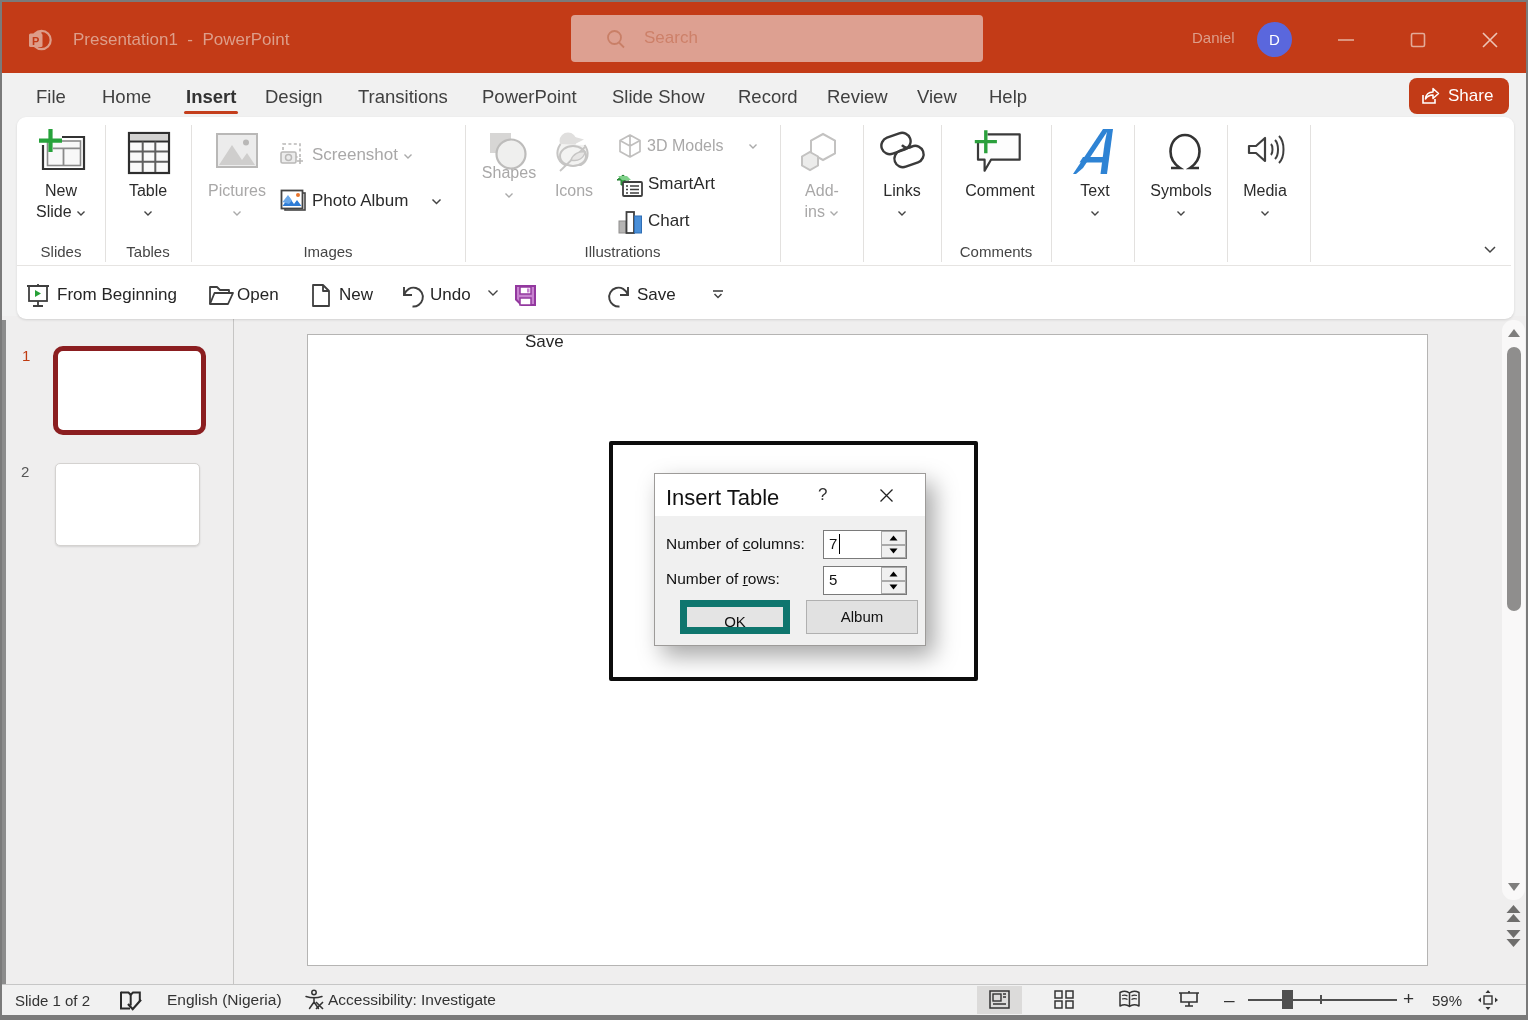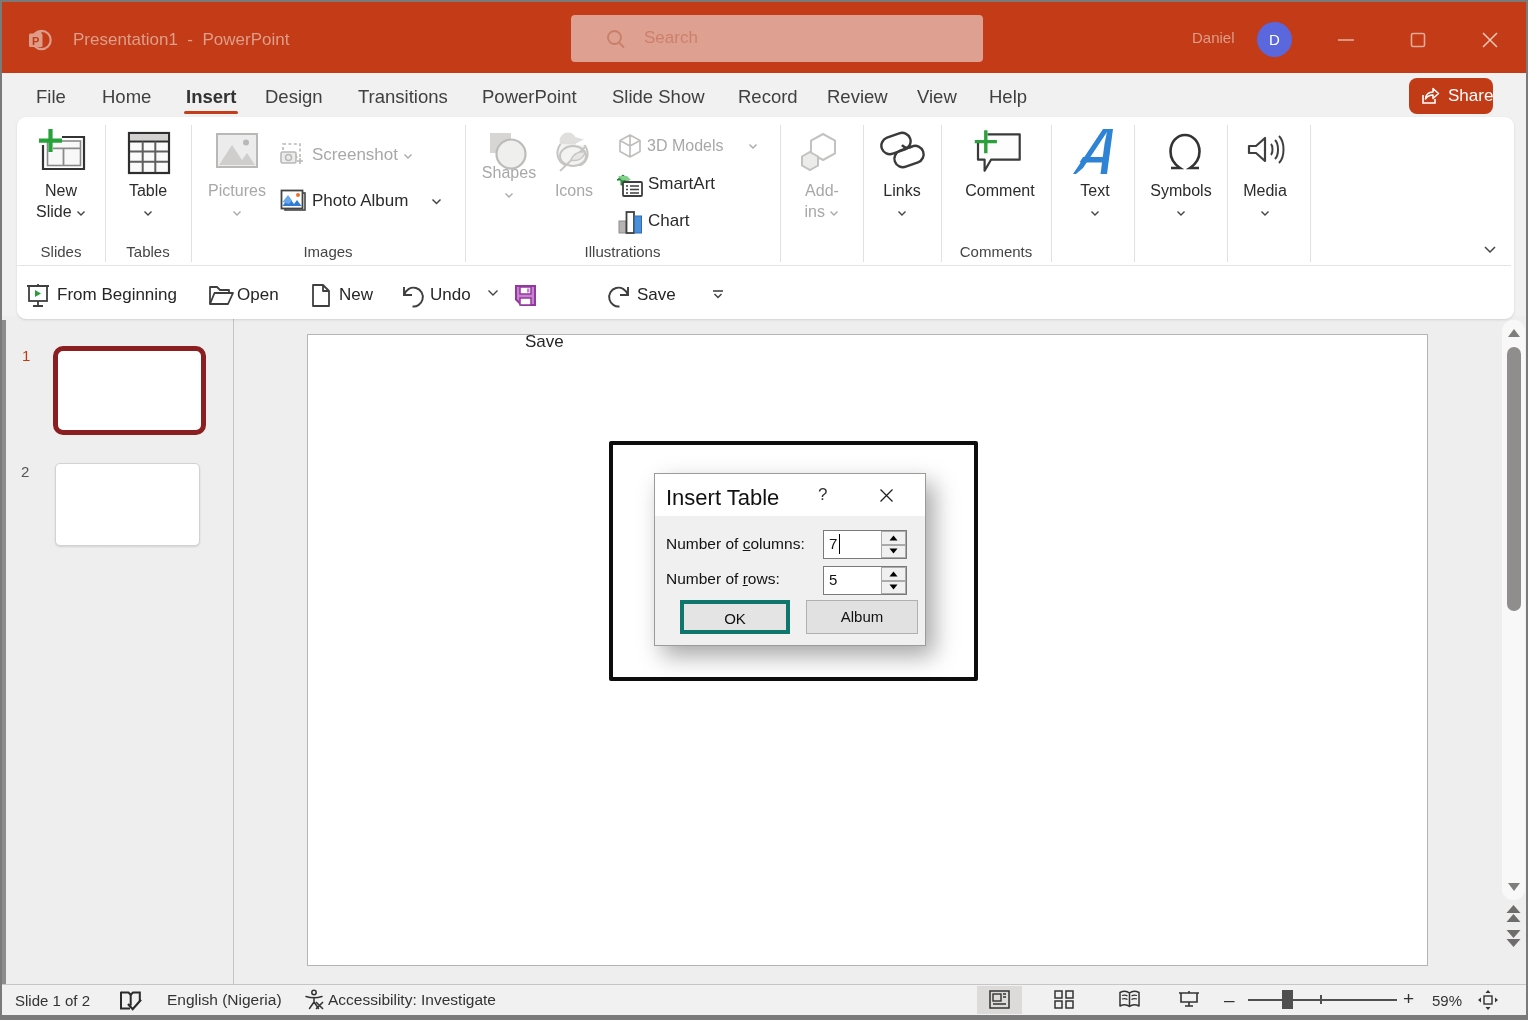--- a/index.html
+++ b/index.html
@@ -57,21 +57,21 @@
     <div class="tab" style="left:100px">Home</div>
     <div class="tab tabsel" style="left:184px">Insert</div>
     <div class="tab" style="left:263px">Design</div>
     <div class="tab" style="left:356px">Transitions</div>
     <div class="tab" style="left:480px">PowerPoint</div>
     <div class="tab" style="left:610px">Slide Show</div>
     <div class="tab" style="left:736px">Record</div>
     <div class="tab" style="left:825px">Review</div>
     <div class="tab" style="left:915px">View</div>
     <div class="tab" style="left:987px">Help</div>
-    <div class="abs" style="left:1407px;top:5px;width:84px;height:36px;background:#c23b17;border-radius:8px;color:#fff;">
+    <div class="abs" style="left:1407px;top:5px;width:100px;height:36px;background:#c23b17;border-radius:8px;color:#fff;">
       <svg class="abs" style="left:12px;top:9px" width="19" height="18" viewBox="0 0 19 18">
         <path d="M2 8 L2 16 L14 16 L14 12" fill="none" stroke="#fff" stroke-width="1.6"></path>
         <path d="M4.5 12 C5 7 8.5 5 12 5 L12 1.5 L17.5 6.5 L12 11.5 L12 8 C9 8 6.5 9 4.5 12 Z" fill="none" stroke="#fff" stroke-width="1.5" stroke-linejoin="round"></path>
       </svg>
       <div class="abs" style="left:39px;top:8px;font-size:17px;">Share</div>
     </div>
   </div>
   <div id="ribbonwrap">
       <div id="card">
     <div class="gsep" style="left:88px"></div>
@@ -320,21 +320,21 @@
             <svg width="9" height="6" viewBox="0 0 9 6">
               <path d="M0.5 5.5 L4.5 0.5 L8.5 5.5 Z" fill="#000"></path>
             </svg>
           </div>
         <div class="spin" style="left:57px;top:13.5px;">
             <svg width="9" height="6" viewBox="0 0 9 6">
               <path d="M0.5 0.5 L4.5 5.5 L8.5 0.5 Z" fill="#000"></path>
             </svg>
           </div>
       </div>
-      <div class="abs" style="left:25px;top:126px;width:110px;height:34px;background:#e4e4e4;border:4px solid #0f766e;text-align:center;font-size:15px;color:#111;line-height:30px;">OK</div>
+      <div class="abs" style="left:25px;top:126px;width:110px;height:34px;background:#e4e4e4;border:7px solid #0f766e;text-align:center;font-size:15px;color:#111;line-height:30px;">OK</div>
       <div class="abs" style="left:151px;top:126px;width:112px;height:34px;background:#e1e1e1;border:1px solid #b0b0b0;text-align:center;font-size:15px;color:#111;line-height:32px;">Album</div>
     </div>
 
     <div class="abs" style="left:1500px;top:4px;width:23px;height:580px;background:#f9f8f8;border-radius:11px;"></div>
     <svg class="abs" style="left:1505px;top:12px" width="14" height="10" viewBox="0 0 14 10">
         <path d="M1 9 L7 1 L13 9 Z" fill="#7f7e7d"></path>
       </svg>
     <div class="abs" style="left:1504.5px;top:31px;width:14px;height:264px;background:#8f8e8d;border-radius:7px;"></div>
     <svg class="abs" style="left:1505px;top:566px" width="14" height="10" viewBox="0 0 14 10">
         <path d="M1 1 L13 1 L7 9 Z" fill="#7f7e7d"></path>

